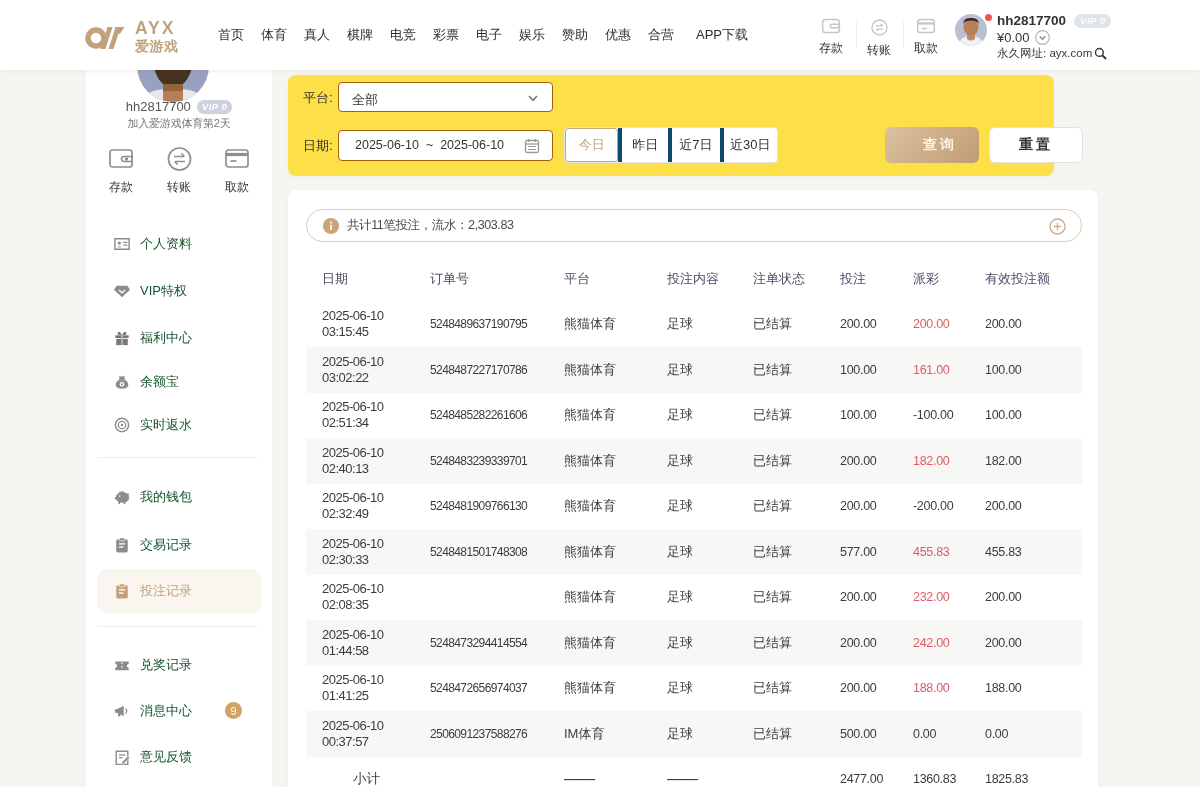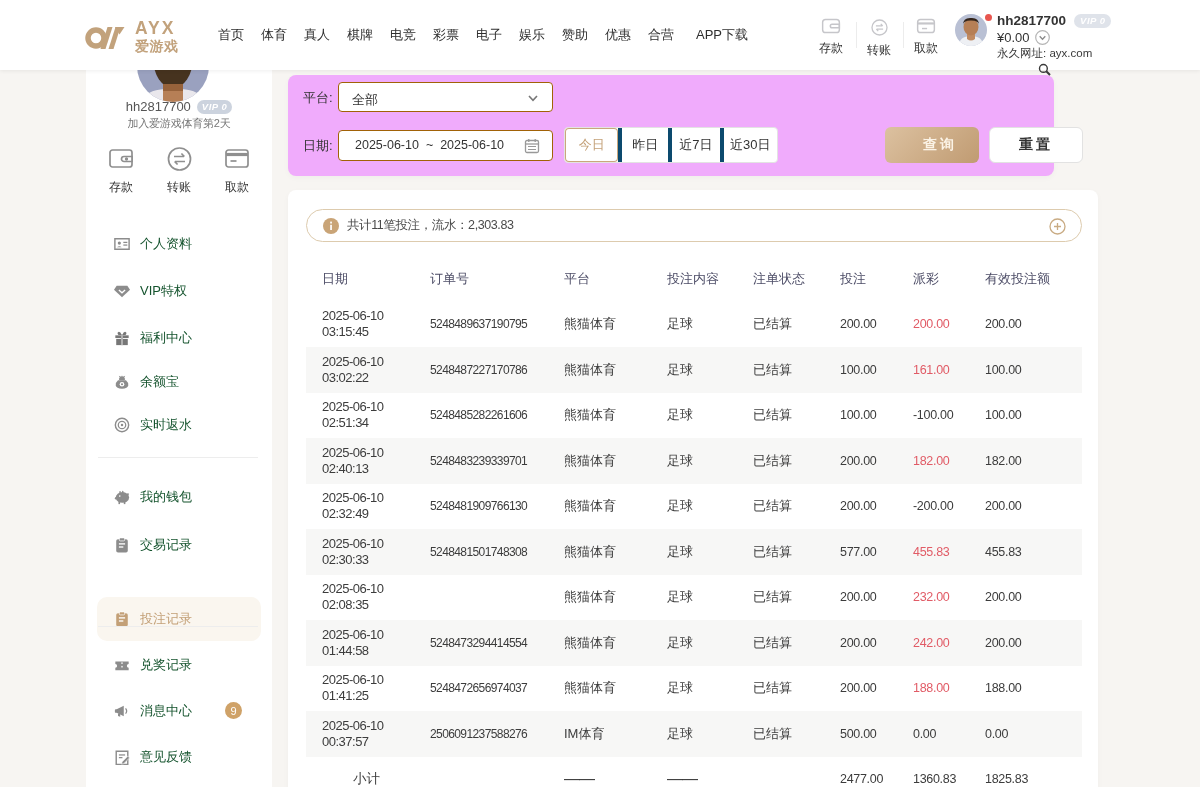--- a/index.html
+++ b/index.html
@@ -23,21 +23,21 @@
   #sidebar { position:absolute; left:86px; top:28px; width:186px; height:980px; background:#fff;
              border-radius:8px; z-index:10; }
   .sitem { position:absolute; left:11px; width:164px; height:44px; display:flex; align-items:center; }
   .sitem .ic { width:16px; height:16px; margin-left:17px; flex:none; }
   .sitem .tx { font-size:13px; color:#14532d; margin-left:10px; white-space:nowrap; }
   .sitem.active { background:#faf6ef; border-radius:10px; }
   .sitem.active .tx { color:#c3a077; }
   .sdiv { position:absolute; left:12px; width:160px; height:1px; background:#ededed; }
 
   
-  #filtercard { position:absolute; left:288px; top:75px; width:766px; height:101px; background:#f0abfc;
+  #filtercard { position:absolute; left:288px; top:75px; width:766px; height:101px; background:#fde047;
                 border-radius:8px; box-shadow:0 2px 6px rgba(0,0,0,.03); z-index:5; }
   #tablecard { position:absolute; left:288px; top:190px; width:810px; height:640px; background:#fff;
                border-radius:8px; box-shadow:0 2px 6px rgba(0,0,0,.03); z-index:5; }
 
   .flabel { position:absolute; font-size:13px; color:#333; }
   .fbox { position:absolute; border:1px solid #a16207; border-radius:4px; background:#fff; }
 
   .seg { position:absolute; height:36px; border:1px solid #e3e3e3; border-radius:4px; background:#fff;
          display:flex; top:52px; }
   .seg div { font-size:13px; color:#333; display:flex; align-items:center; justify-content:center;
@@ -199,21 +199,21 @@
       <svg class="ic" viewBox="0 0 18 18">
         <g fill="#8c8c8c">
           <rect x="2.5" y="2.5" width="13" height="15" rx="2"></rect>
           <rect x="6" y="1" width="6" height="3.4" rx="1.2" fill="#8c8c8c" stroke="#fff" stroke-width=".8"></rect>
           <rect x="5.5" y="7" width="7" height="1.5" fill="#fff"></rect>
           <rect x="5.5" y="10.5" width="5" height="1.5" fill="#fff"></rect>
         </g>
       </svg>
       <span class="tx">交易记录</span>
     </div>
-  <div class="sitem active" style="top:569px;">
+  <div class="sitem active" style="top:541px;">
       <svg class="ic" viewBox="0 0 18 18">
         <g fill="#c3a077">
           <rect x="2.5" y="2.5" width="13" height="15" rx="2"></rect>
           <rect x="6" y="1" width="6" height="3.4" rx="1.2" fill="#c3a077" stroke="#fff" stroke-width=".8"></rect>
           <rect x="5.5" y="7" width="7" height="1.5" fill="#fff"></rect>
           <rect x="5.5" y="10.5" width="5" height="1.5" fill="#fff"></rect>
         </g>
       </svg>
       <span class="tx">投注记录</span>
     </div>
@@ -504,20 +504,20 @@
     <span style="font-size:13.5px; font-weight:bold; color:#333;">hh2817700</span>
     <span style="background:#dfe3ea; color:#fff; font-size:9.5px; font-style:italic; font-weight:bold; padding:1px 6px 2px; border-radius:8px; letter-spacing:0.5px;">VIP 0</span>
   </div>
   <div class="abs" style="left:997px; top:30px; display:flex; align-items:center; gap:5px;">
     <span style="font-size:13px; color:#333;">¥0.00</span>
     <svg width="15" height="15" viewBox="0 0 15 15">
         <circle cx="7.5" cy="7.5" r="6.8" fill="none" stroke="#b5b5b5" stroke-width="1.2"></circle>
         <path d="M4.7 6.3 L7.5 9.2 L10.3 6.3" fill="none" stroke="#8a8a8a" stroke-width="1.3"></path>
       </svg>
   </div>
-  <div class="abs" style="left:997px; top:46px; display:flex; align-items:center; gap:2px;flex-direction:column;">
+  <div class="abs" style="left:997px; top:46px; display:flex; align-items:center; gap:2px;">
     <span style="font-size:11.5px; color:#3a3a3a;">永久网址: ayx.com</span>
     <svg width="13" height="13" viewBox="0 0 13 13">
         <circle cx="5.4" cy="5.4" r="3.9" fill="none" stroke="#3a3a3a" stroke-width="1.4"></circle>
         <path d="M8.3 8.3 L12 12" stroke="#3a3a3a" stroke-width="2"></path>
       </svg>
   </div>
 </div>
 
 </body></html>

